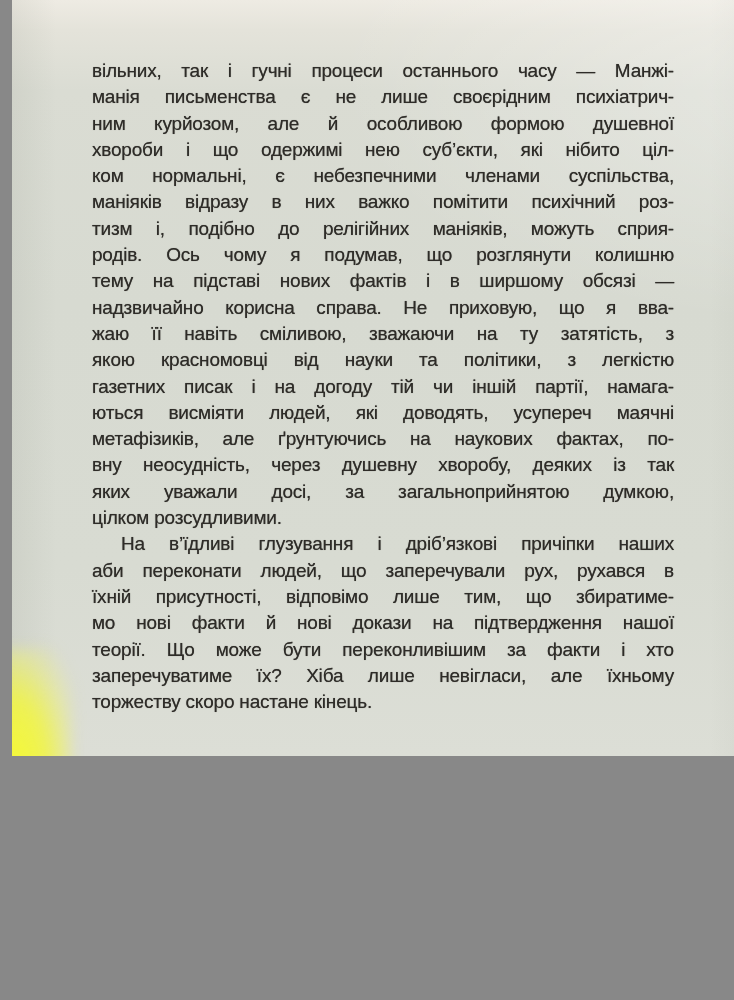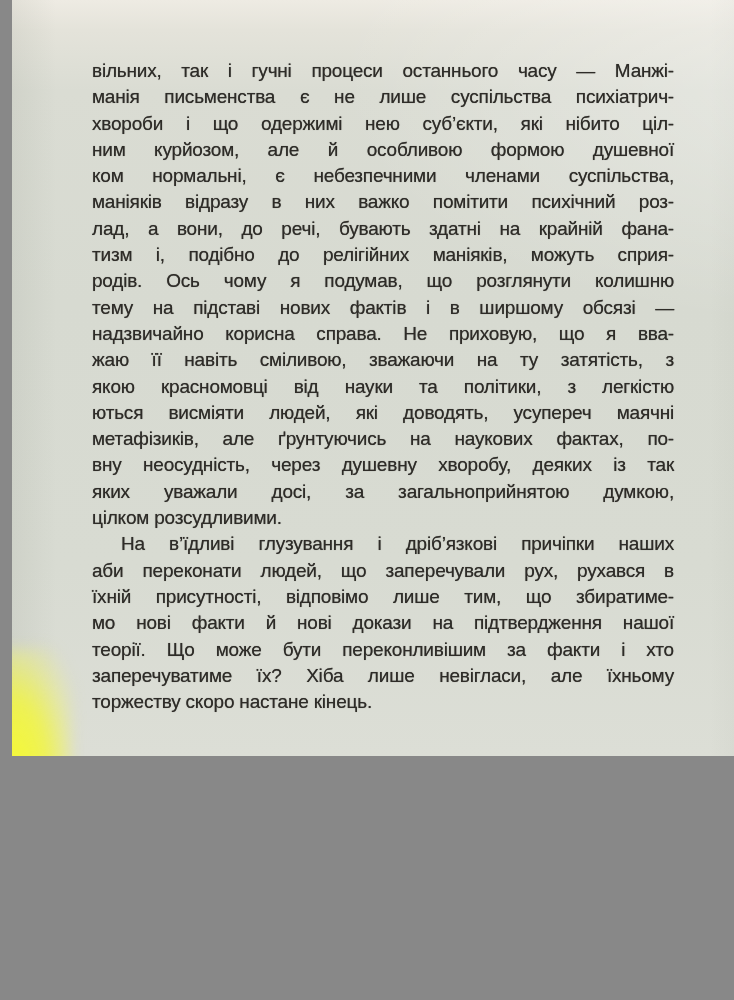--- a/index.html
+++ b/index.html
@@ -107,32 +107,32 @@
 <body>
 
 <div class="scan">
   <div class="glow"></div>
   <div class="bleed bleed-1"></div>
   <div class="bleed bleed-2"></div>
   <div class="bleed bleed-3"></div>
 
   <div class="text-block" id="body-lines">
       <div class="line">вільних, так і гучні процеси останнього часу — Манжі-</div>
-      <div class="line">манія письменства є не лише суспільства психіатрич-</div>
+      <div class="line">манія письменства є не лише своєрідним психіатрич-</div>
+      <div class="line">ним курйозом, але й особливою формою душевної</div>
       <div class="line">хвороби і що одержимі нею суб’єкти, які нібито ціл-</div>
-      <div class="line">ним курйозом, але й особливою формою душевної</div>
       <div class="line">ком нормальні, є небезпечними членами суспільства,</div>
       <div class="line">маніяків відразу в них важко помітити психічний роз-</div>
-      <div class="line">лад, а вони, до речі, бувають здатні на крайній фана-</div>
       <div class="line">тизм і, подібно до релігійних маніяків, можуть сприя-</div>
       <div class="line">родів. Ось чому я подумав, що розглянути колишню</div>
       <div class="line">тему на підставі нових фактів і в ширшому обсязі —</div>
       <div class="line">надзвичайно корисна справа. Не приховую, що я вва-</div>
       <div class="line">жаю її навіть сміливою, зважаючи на ту затятість, з</div>
       <div class="line">якою красномовці від науки та політики, з легкістю</div>
+      <div class="line">газетних писак і на догоду тій чи іншій партії, намага-</div>
       <div class="line">ються висміяти людей, які доводять, усупереч маячні</div>
       <div class="line">метафізиків, але ґрунтуючись на наукових фактах, по-</div>
       <div class="line">вну неосудність, через душевну хворобу, деяких із так</div>
       <div class="line">яких уважали досі, за загальноприйнятою думкою,</div>
       <div class="line para-end">цілком розсудливими.</div>
       <div class="line indent">На в’їдливі глузування і дріб’язкові причіпки наших</div>
       <div class="line">аби переконати людей, що заперечували рух, рухався в</div>
       <div class="line">їхній присутності, відповімо лише тим, що збиратиме-</div>
       <div class="line">мо нові факти й нові докази на підтвердження нашої</div>
       <div class="line">теорії. Що може бути переконливішим за факти і хто</div>

